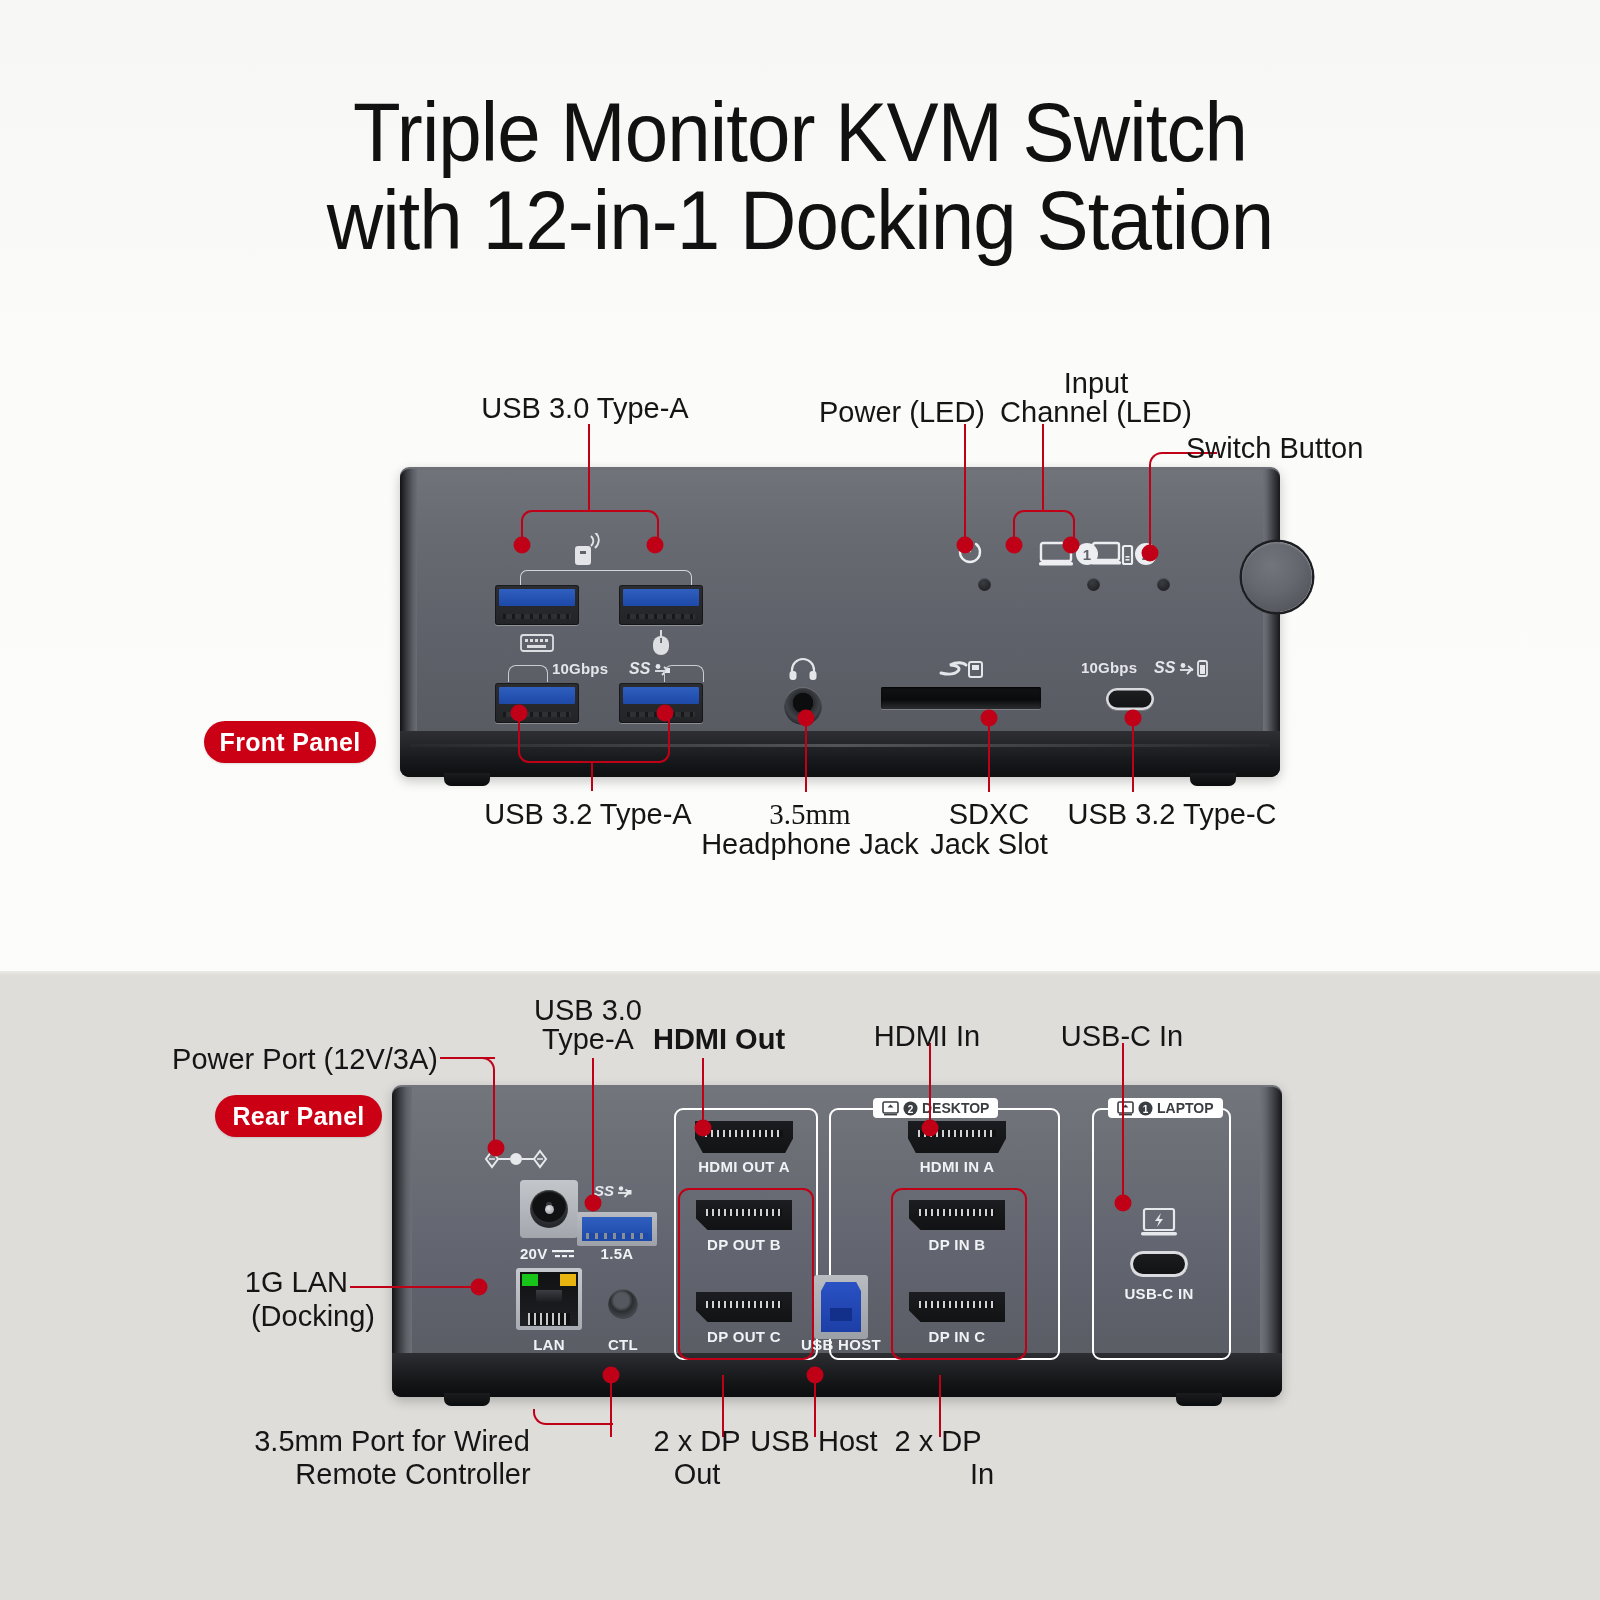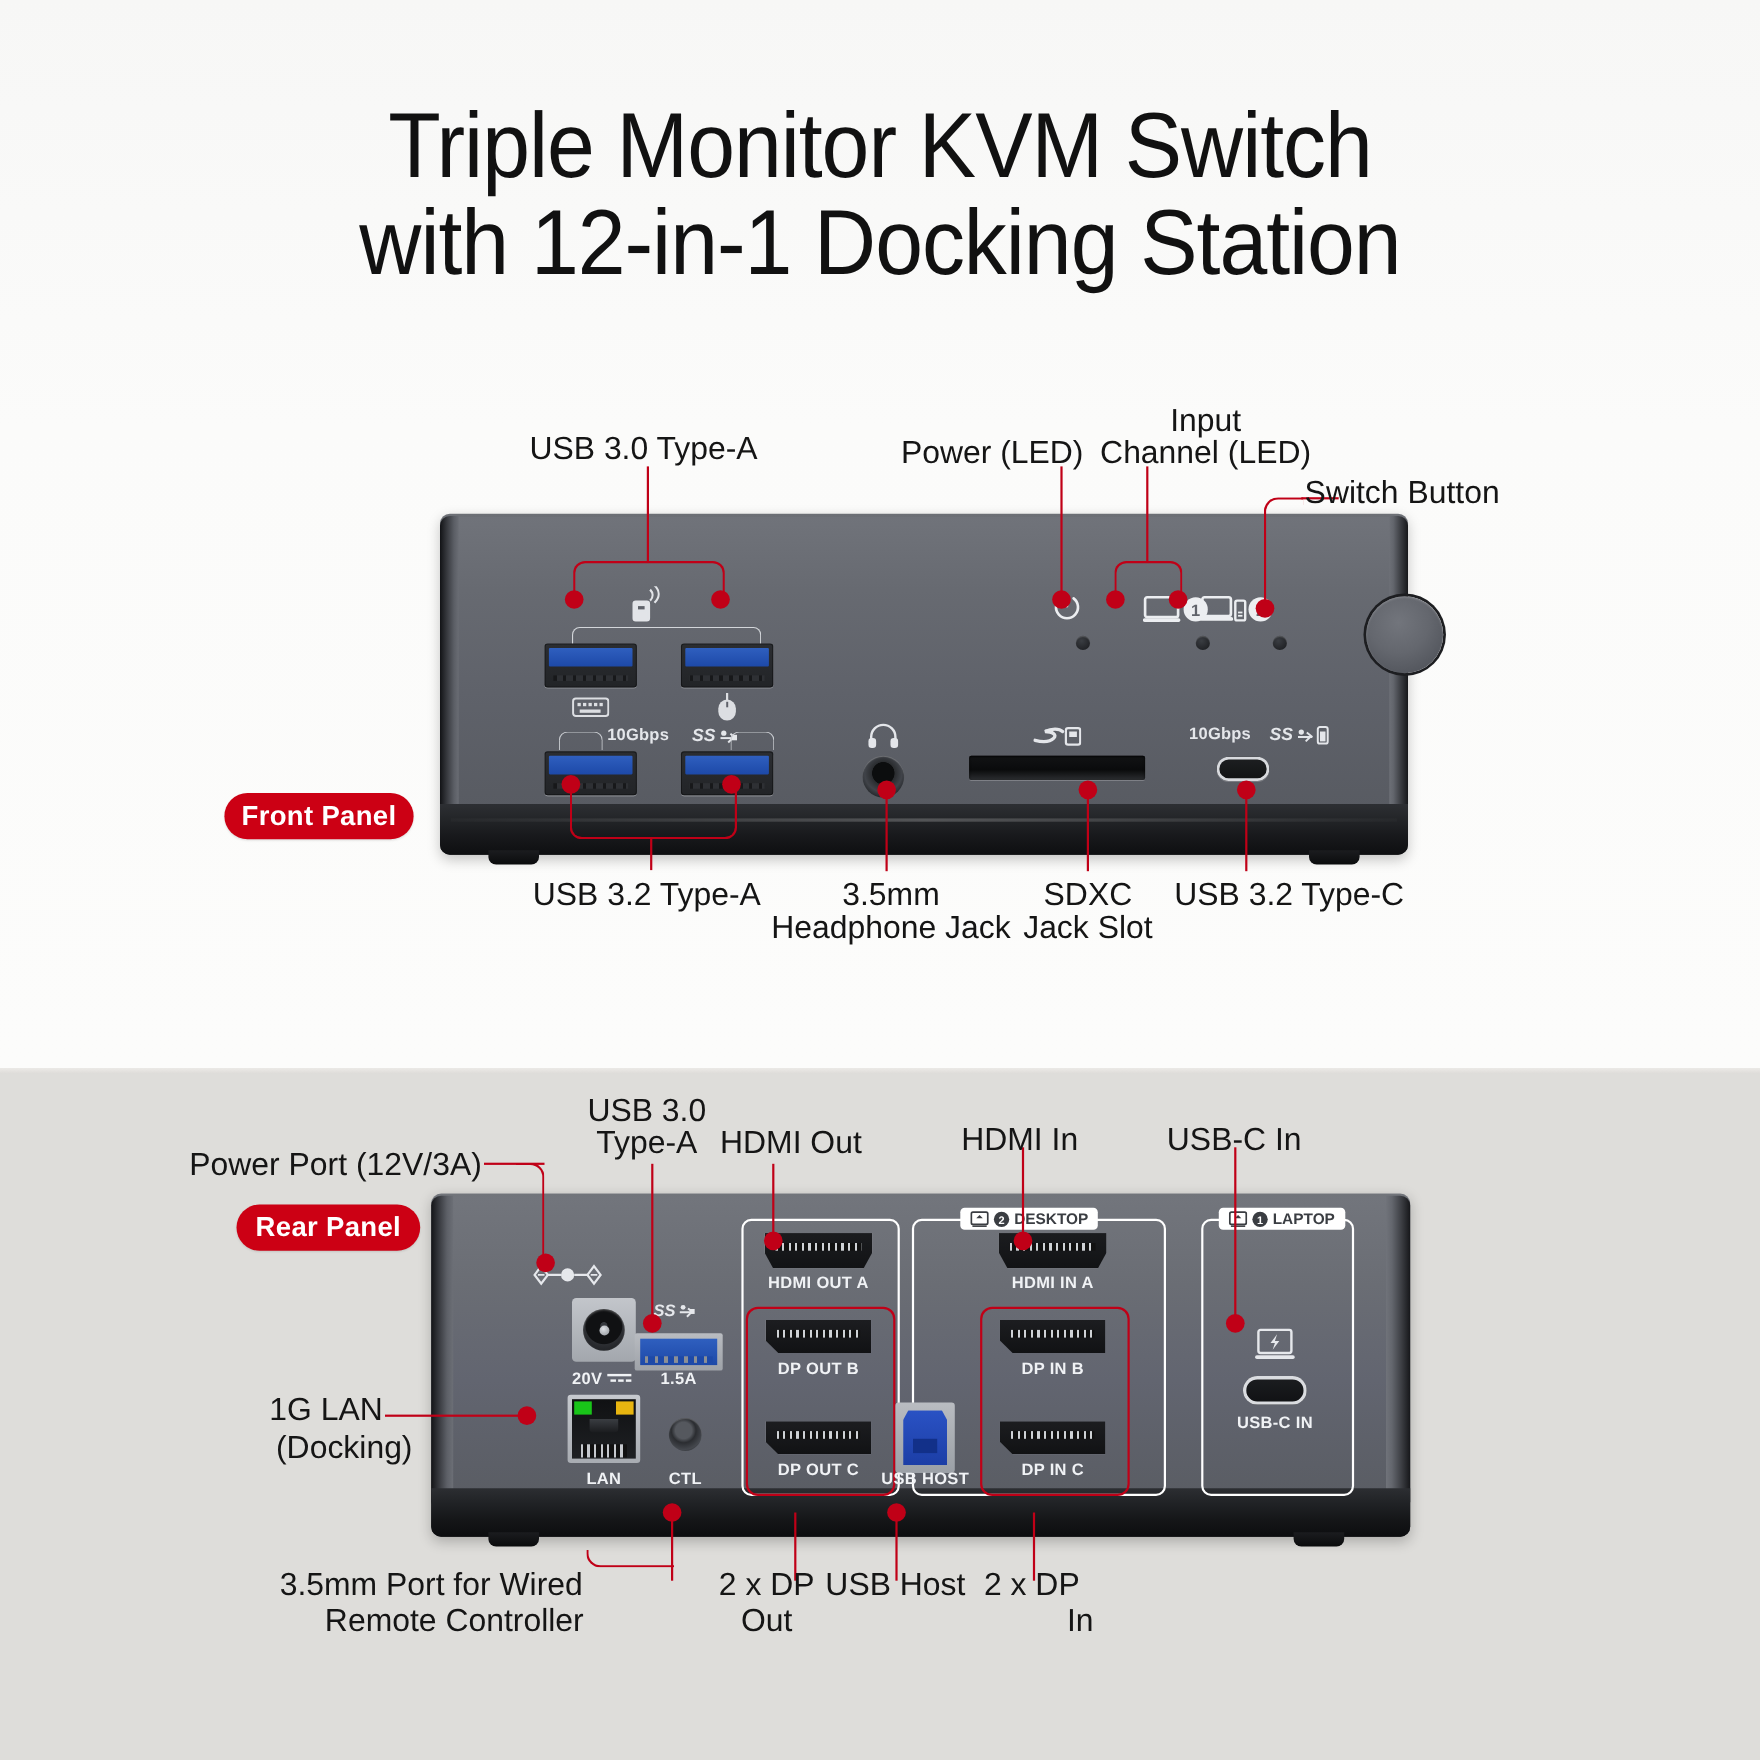--- a/index.html
+++ b/index.html
@@ -341,21 +341,21 @@
 <div class="dot" style="left:1133px;top:718px;"></div>
 <div class="ln lnv" style="left:1132px;top:720px;height:72px;"></div>
 
 <div class="cl ctr" style="left:585px;top:392px;">USB 3.0 Type-A</div>
 <div class="cl ctr" style="left:902px;top:396px;">Power (LED)</div>
 <div class="cl ctr" style="left:1096px;top:367px;">Input</div>
 <div class="cl ctr" style="left:1096px;top:396px;">Channel (LED)</div>
 <div class="cl" style="left:1186px;top:432px;">Switch Button</div>
 
 <div class="cl ctr" style="left:588px;top:798px;">USB 3.2 Type-A</div>
-<div class="cl ctr" style="left:810px;top:798px;">3.5mm</div>
+<div class="cl ctr" style="left:810px;top:798px;font-family:Liberation Serif, serif;">3.5mm</div>
 <div class="cl ctr" style="left:810px;top:828px;">Headphone Jack</div>
 <div class="cl ctr" style="left:989px;top:798px;">SDXC</div>
 <div class="cl ctr" style="left:989px;top:828px;">Jack Slot</div>
 <div class="cl ctr" style="left:1172px;top:798px;">USB 3.2 Type-C</div>
 
 <div class="badge" style="left:204px;top:721px;width:172px;height:42px;">Front Panel</div>
 
 <div class="devR">
   <div class="shell"></div>
   <div class="face"></div>
@@ -508,21 +508,21 @@
 <div class="ln lnv" style="left:722px;top:1375px;height:62px;"></div>
 
 <div class="dot" style="left:815px;top:1375px;"></div>
 <div class="ln lnv" style="left:814px;top:1377px;height:60px;"></div>
 
 <div class="ln lnv" style="left:939px;top:1375px;height:62px;"></div>
 
 <div class="cl rt" style="left:438px;top:1043px;">Power Port (12V/3A)</div>
 <div class="cl ctr" style="left:588px;top:994px;">USB 3.0</div>
 <div class="cl ctr" style="left:588px;top:1023px;">Type-A</div>
-<div class="cl ctr" style="left:719px;top:1023px;">HDMI Out</div>
+<div class="cl ctr" style="left:719px;top:1023px;font-weight:bold;">HDMI Out</div>
 <div class="cl ctr" style="left:927px;top:1020px;">HDMI In</div>
 <div class="cl ctr" style="left:1122px;top:1020px;">USB-C In</div>
 
 <div class="cl rt" style="left:348px;top:1266px;">1G LAN</div>
 <div class="cl rt" style="left:375px;top:1300px;">(Docking)</div>
 
 <div class="cl ctr" style="left:392px;top:1425px;">3.5mm Port for Wired</div>
 <div class="cl ctr" style="left:413px;top:1458px;">Remote Controller</div>
 <div class="cl ctr" style="left:697px;top:1425px;">2 x DP</div>
 <div class="cl ctr" style="left:697px;top:1458px;">Out</div>

